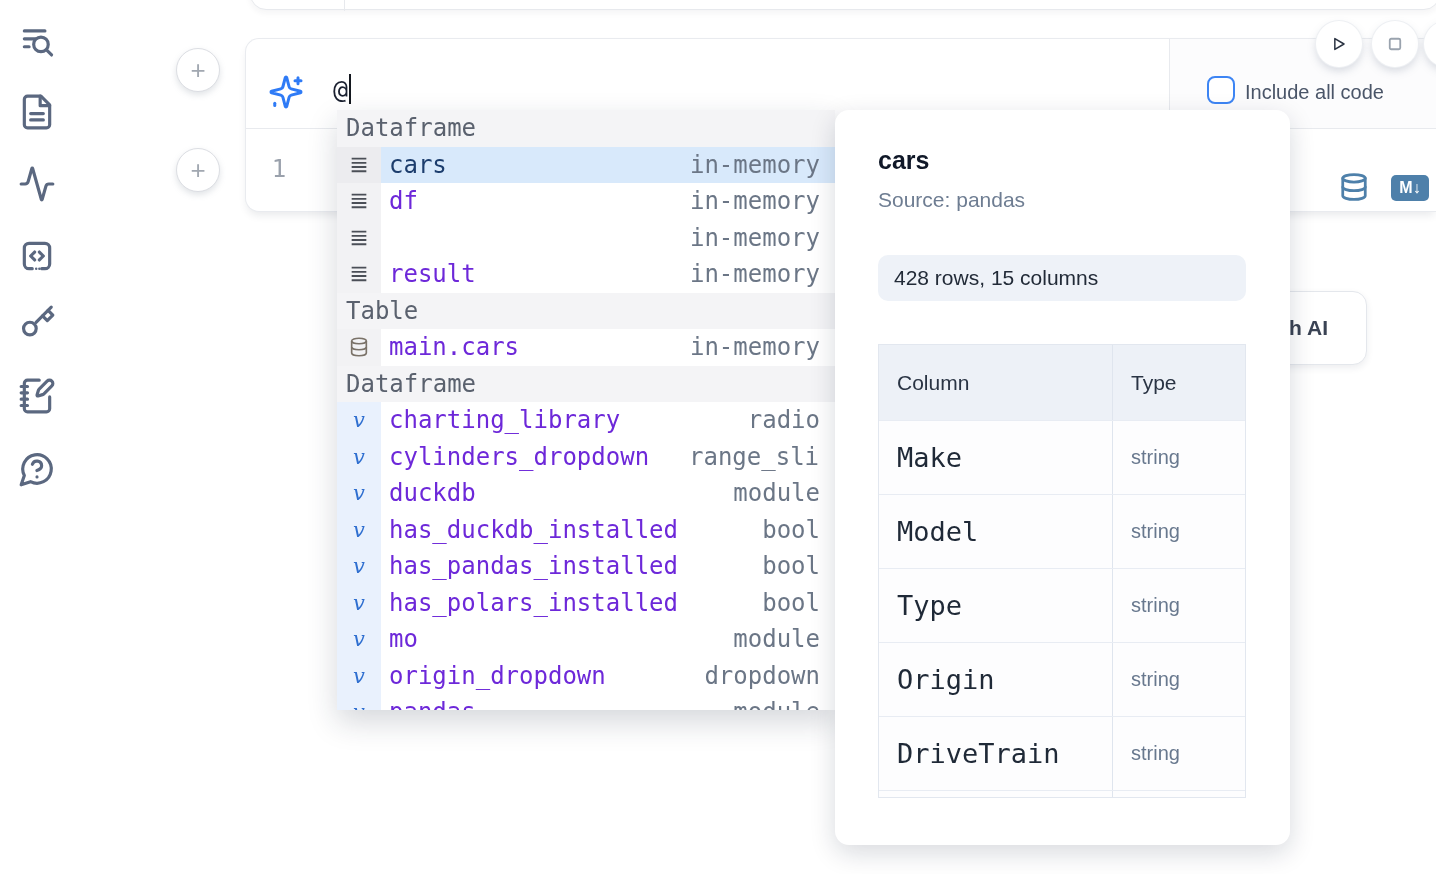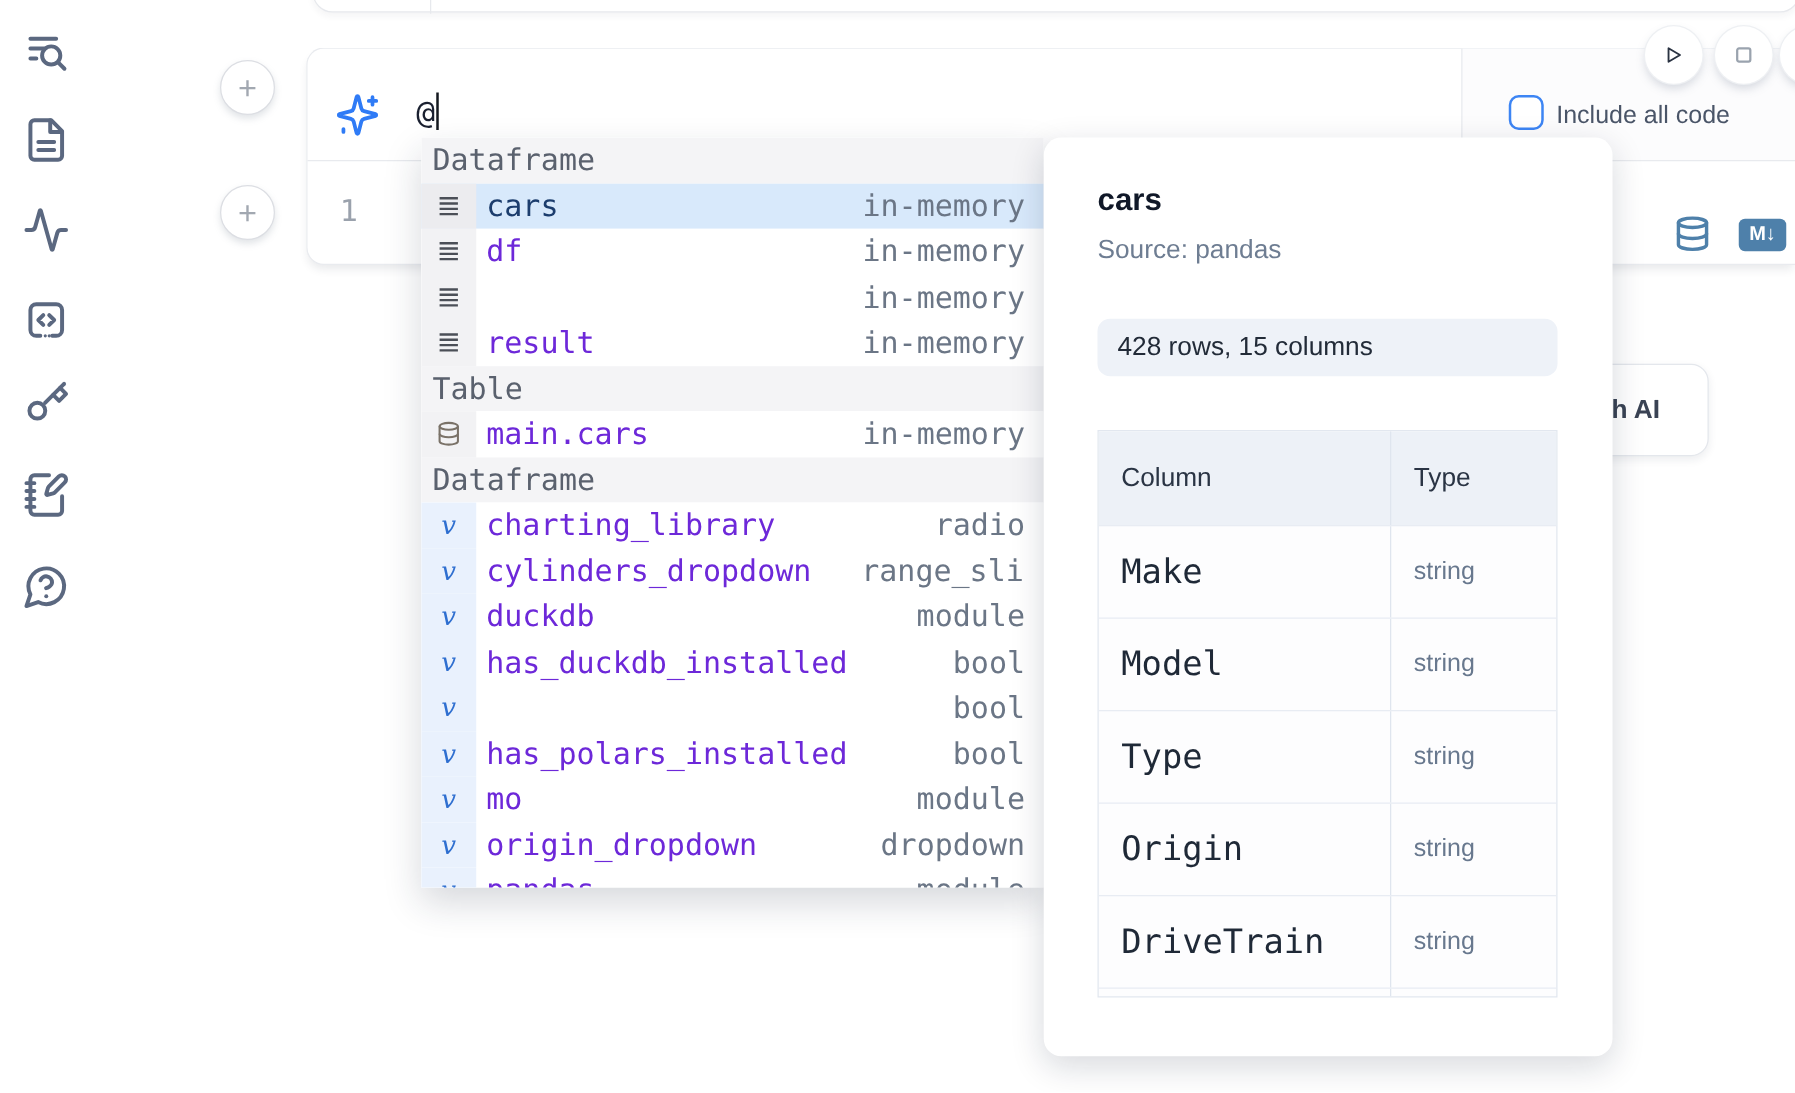--- a/index.html
+++ b/index.html
@@ -271,20 +271,21 @@
         <span class="gut">
           <span class="vglyph">v</span>
         </span>
         <span class="nm">has_duckdb_installed</span>
         <span class="tp">bool</span>
       </div>
       <div class="ac-item var">
         <span class="gut">
           <span class="vglyph">v</span>
         </span>
+        <span class="nm">has_pandas_installed</span>
         <span class="tp">bool</span>
       </div>
       <div class="ac-item var">
         <span class="gut">
           <span class="vglyph">v</span>
         </span>
         <span class="nm">has_polars_installed</span>
         <span class="tp">bool</span>
       </div>
       <div class="ac-item var">

